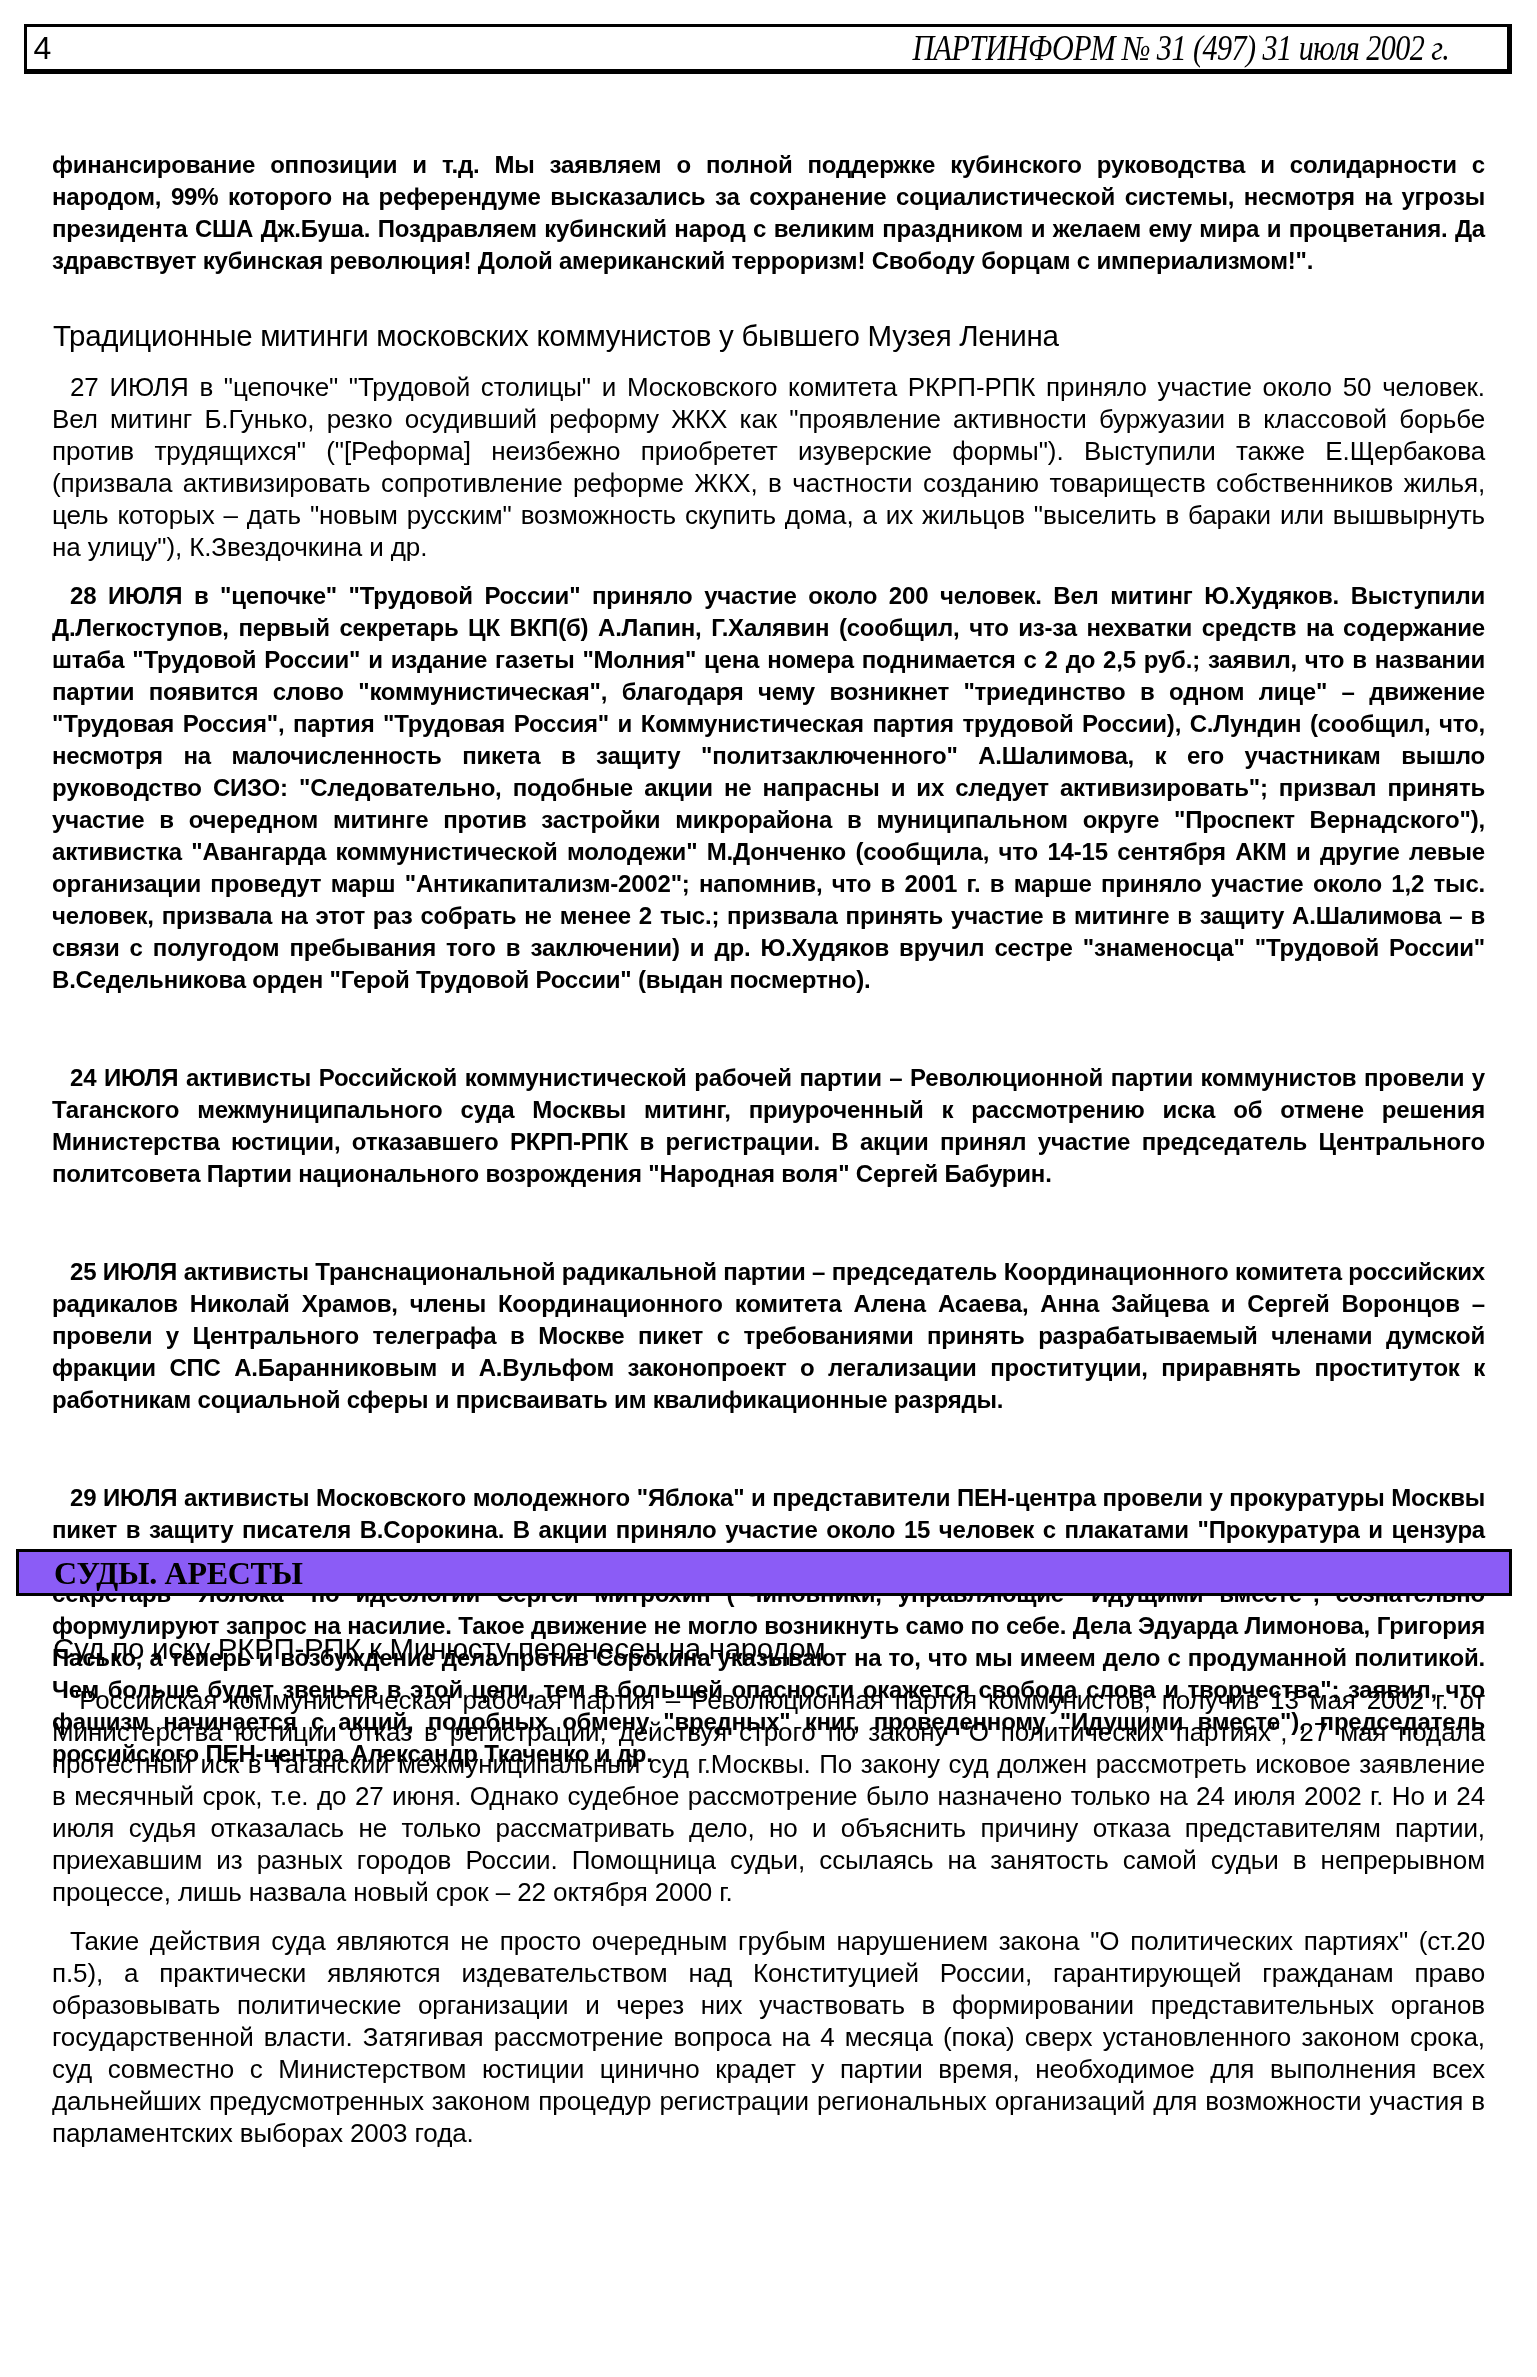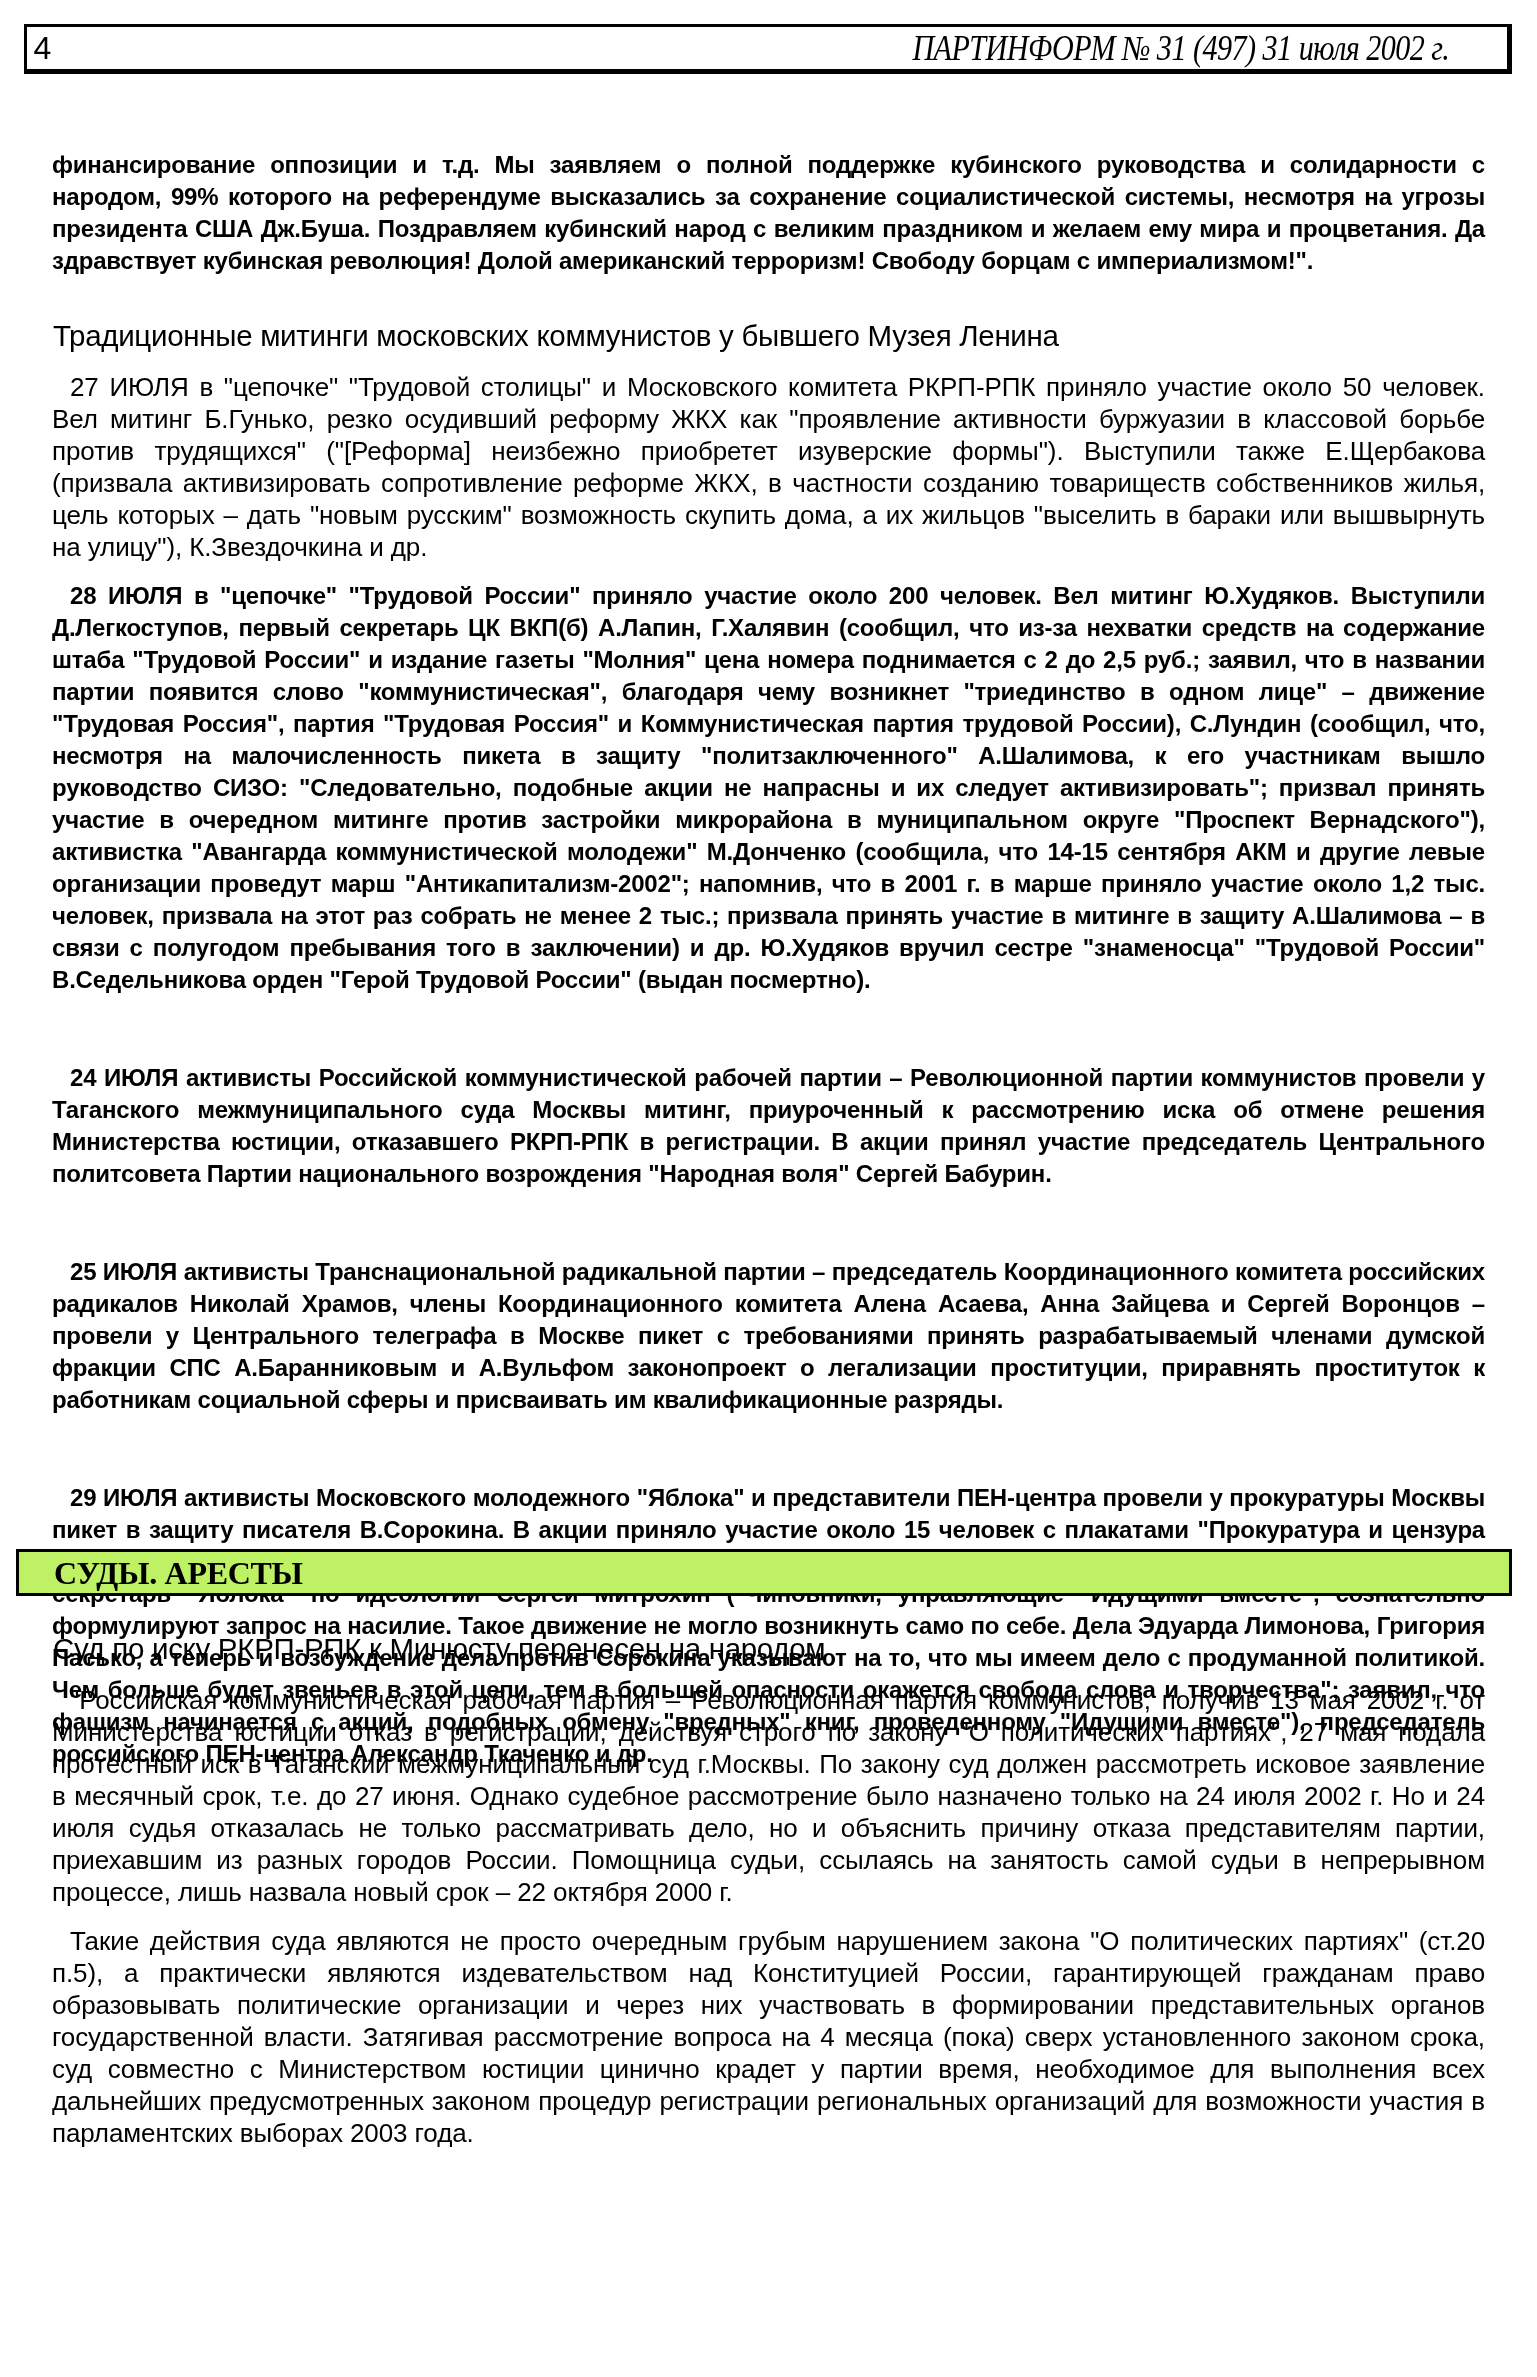--- a/index.html
+++ b/index.html
@@ -34,21 +34,21 @@
   }
   .indent { text-indent: 18px; }
   .headline {
     font-weight: normal; font-size: 29.5px; line-height: 36px; margin-left: 18px;
     letter-spacing: -0.3px;
   }
   .gap-small { height: 24px; }
   .gap-block { height: 32px; }
   .section-bar {
     position: absolute; left: 16px; top: 1549px; width: 1490px; height: 41px;
-    border: 3.2px solid #000; background: #bef264;
+    border: 3.2px solid #000; background: #8b5cf6;
   }
   .section-title {
     position: absolute; left: 35px; top: 3.8px;
     font-family: "Liberation Serif", serif; font-weight: bold;
     font-size: 32px; line-height: 35px; letter-spacing: -0.3px;
   }
   .content2 { position: absolute; left: 35px; top: 1631px; width: 1467px; }
 </style>
 </head>
 <body>

